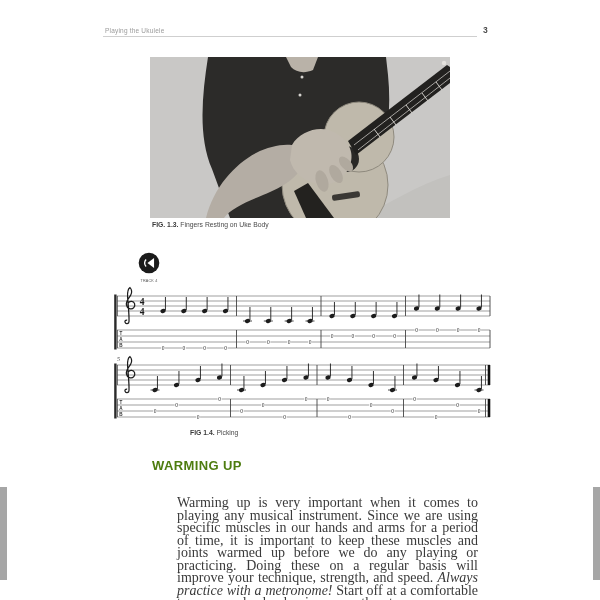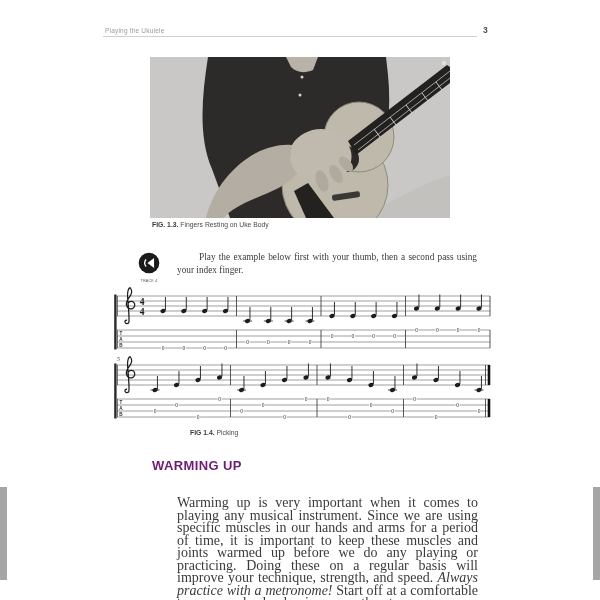--- a/index.html
+++ b/index.html
@@ -20,21 +20,21 @@
      font-family:"Liberation Serif",serif;font-size:9.3px;line-height:13px;color:#3a3a3a;
      text-indent:22px;text-align:justify;}
   
   #track-badge{position:absolute;left:128px;top:252px;width:42px;text-align:center;}
   #track-label{display:block;font-size:6px;color:#555;transform:scale(.62);transform-origin:center top;letter-spacing:.3px;margin-top:1px;}
   
   #system-1{position:absolute;left:114px;top:284px;}
   #system-2{position:absolute;left:114px;top:353px;}
   
   #section-heading{position:absolute;left:152px;top:458px;font-size:13px;font-weight:bold;
-     color:#701a75;letter-spacing:.4px;}
+     color:#4d7c0f;letter-spacing:.4px;}
   #section-body{position:absolute;left:177px;top:483px;width:301px;
      font-family:"Liberation Serif",serif;font-size:14px;line-height:12.5px;color:#3a3a3a;
      text-align:justify;}
   #section-body .it{font-style:italic;}
   
   .edge-bar{position:absolute;top:487px;width:7px;height:93px;background:#a6a6a6;}
   #edge-bar-left{left:0;}
   #edge-bar-right{left:593px;}
 </style>
 </head>
@@ -84,21 +84,20 @@
     <path d="M142,88 C150,74 170,68 184,75 C198,82 205,95 200,108 C195,122 182,130 167,127 C153,124 143,115 140,103 Z" fill="#c0b9ae"></path>
     <ellipse cx="172" cy="124" rx="6" ry="11" fill="#b0a99e" transform="rotate(-18 172 124)"></ellipse>
     <ellipse cx="186" cy="117" rx="5.5" ry="10" fill="#b0a99e" transform="rotate(-30 186 117)"></ellipse>
     <ellipse cx="196" cy="107" rx="5" ry="9" fill="#b0a99e" transform="rotate(-42 196 107)"></ellipse>
   </svg>
 
   <div id="fig13-caption" class="caption">
     <b>FIG. 1.3.</b><span> Fingers Resting on Uke Body</span>
   </div>
 
-  <p id="intro-text">Play the example below first with your thumb, then a second pass using your index finger.</p>
 
   <div id="track-badge">
     <svg width="22" height="22" viewBox="0 0 20 20">
       <circle cx="10" cy="10" r="9.4" fill="#1b1b1b"></circle>
       <polygon points="14.6,5.4 14.6,14.6 8.6,10" fill="#ffffff"></polygon>
       <path d="M7.4,6.8 A4.4,4.4 0 0 0 7.4,13.2" fill="none" stroke="#ffffff" stroke-width="1.2"></path>
     </svg>
     <span id="track-label">TRACK 4</span>
   </div>
 

